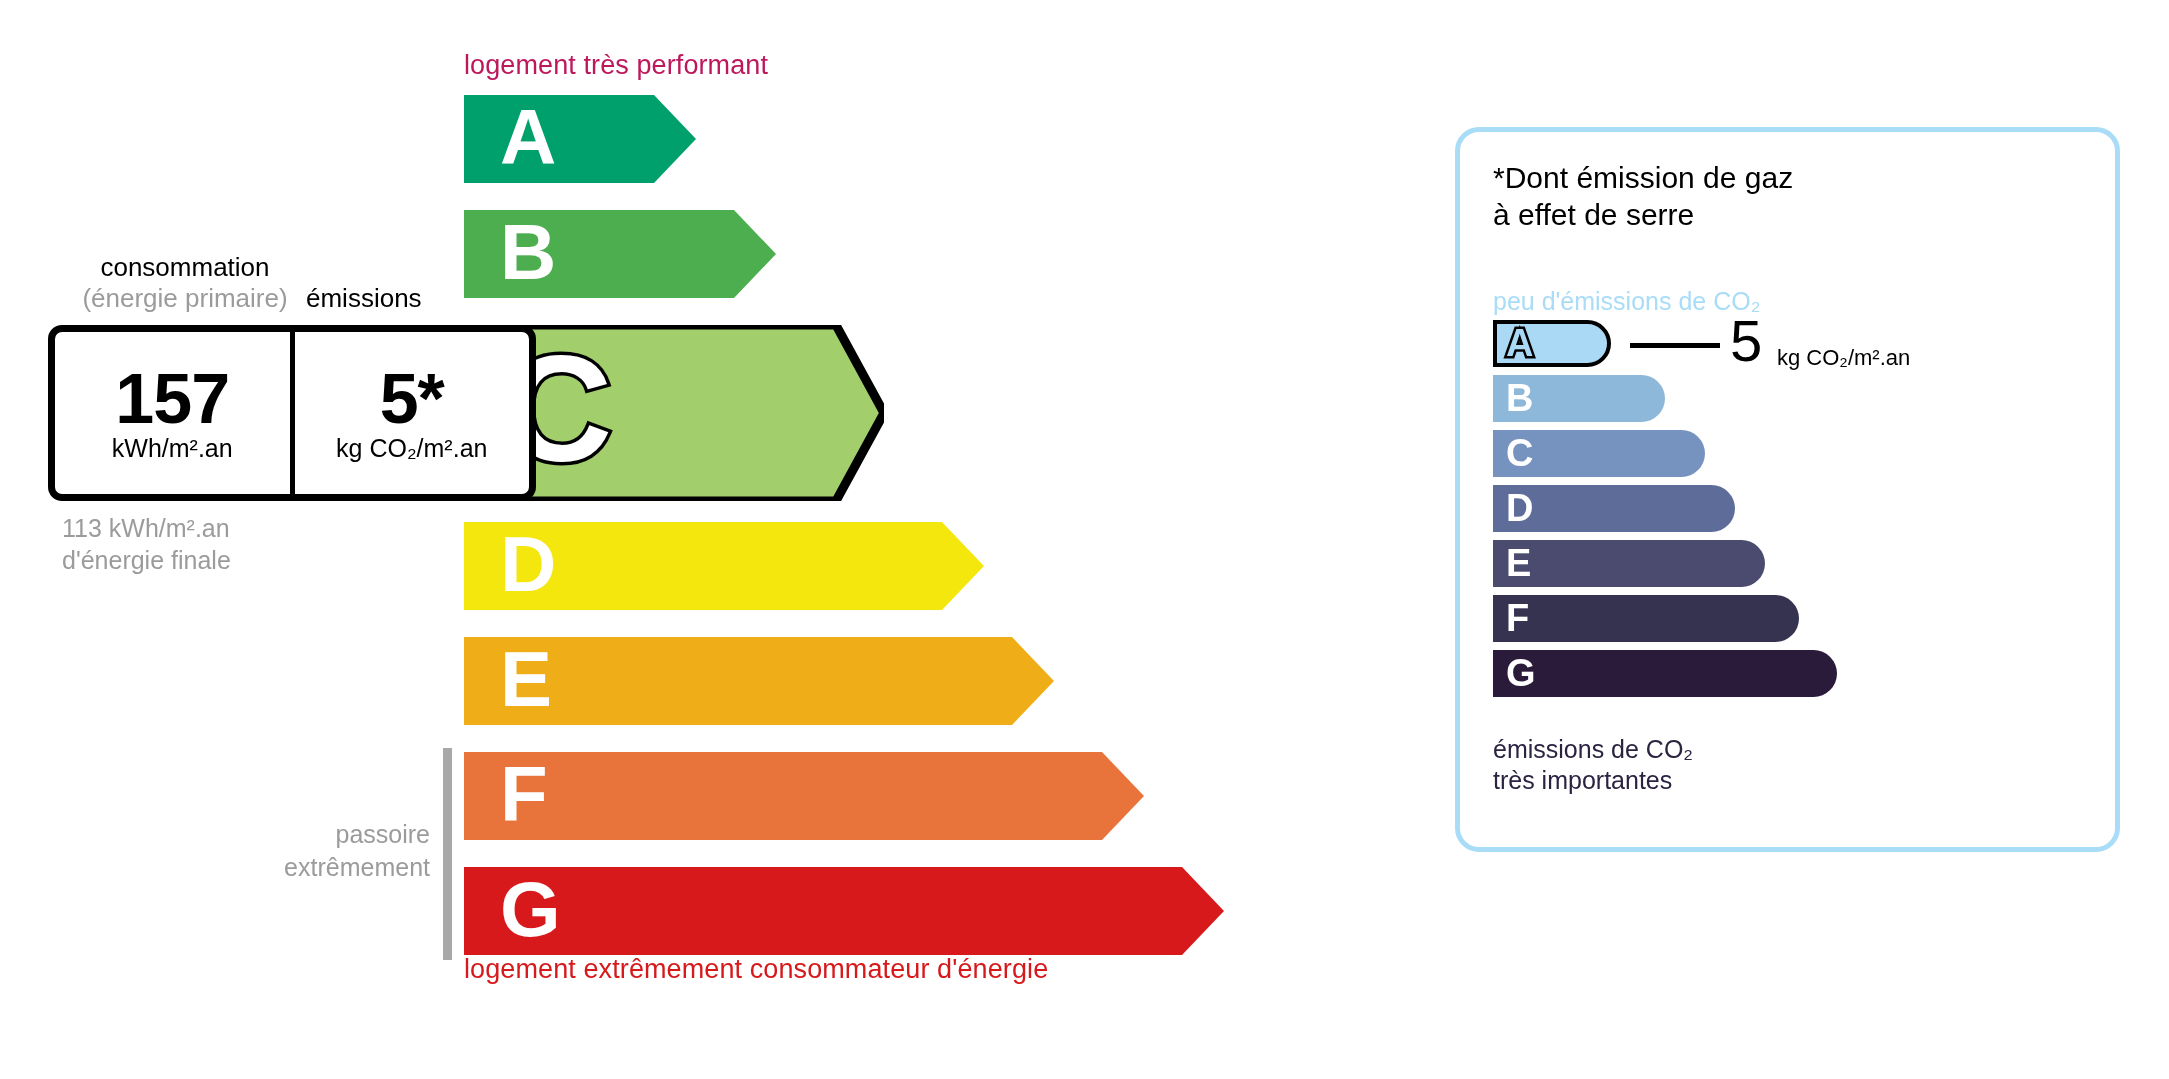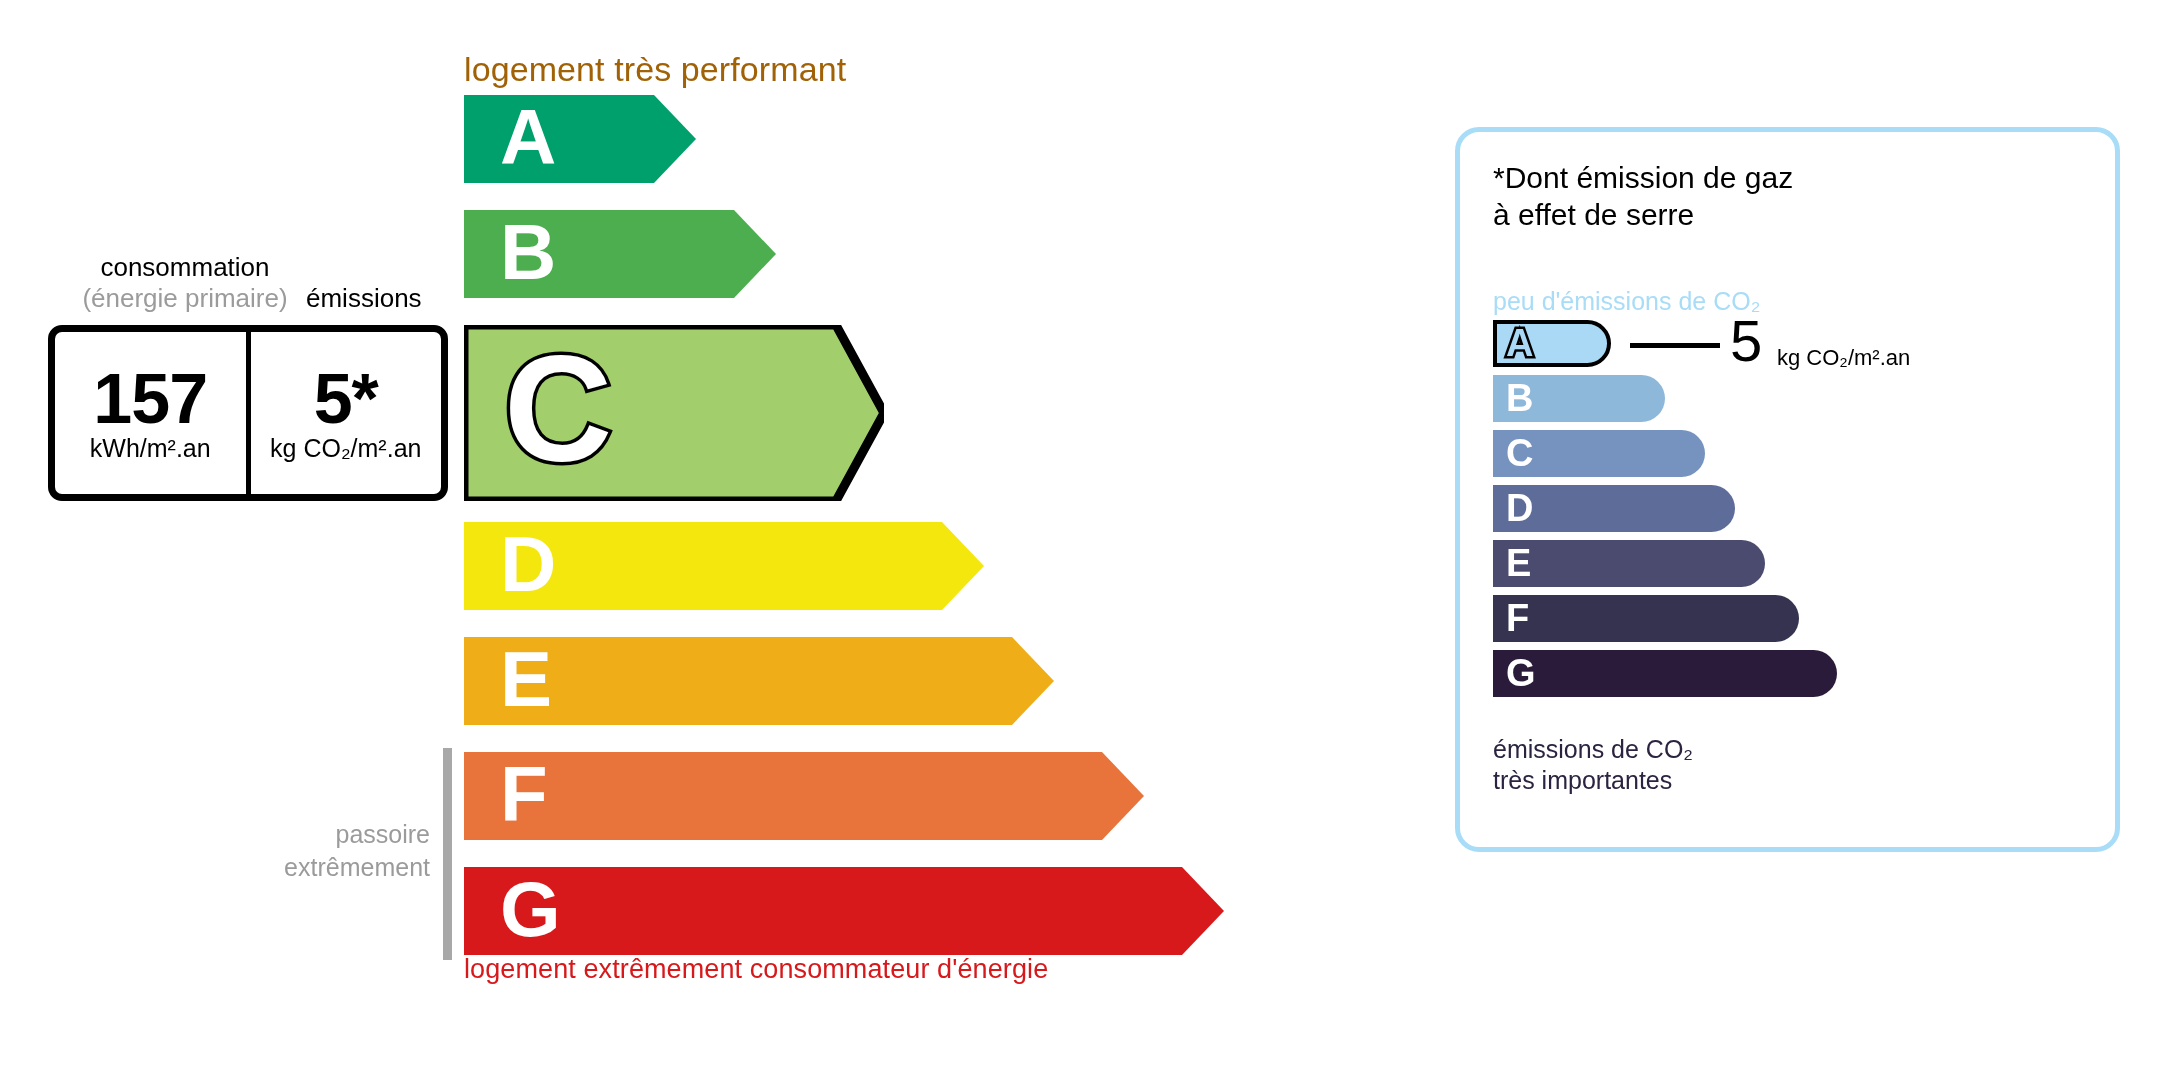--- a/index.html
+++ b/index.html
@@ -3,41 +3,41 @@
 <meta charset="utf-8">
 <style>
   html,body{margin:0;padding:0;background:#ffffff;}
   body{width:2169px;height:1079px;position:relative;overflow:hidden;
        font-family:"Liberation Sans","DejaVu Sans",sans-serif;
        -webkit-font-smoothing:antialiased;}
 
   
   #dpe-chart{position:absolute;left:0;top:0;width:1400px;height:1079px;}
 
-  .top-caption{position:absolute;left:464px;top:50px;font-size:34px;color:#a16207;letter-spacing:.1px;}
+  .top-caption{position:absolute;left:464px;top:50px;font-size:27px;color:#be185d;letter-spacing:.1px;}
   .bottom-caption{position:absolute;left:464px;top:954px;font-size:27px;color:#D7191C;letter-spacing:.1px;}
 
   .band{position:absolute;height:88px;}
   .band .shape{position:absolute;inset:0;}
   .band .letter{position:absolute;left:36px;top:50%;transform:translateY(-52%);
                 font-size:78px;font-weight:bold;color:#ffffff;line-height:1;}
 
   #band-A{left:464px;top:95px;width:232px;}
   #band-B{left:464px;top:210px;width:312px;}
   #band-C{left:464px;top:325px;width:420px;height:176px;}
   #band-D{left:464px;top:522px;width:520px;}
   #band-E{left:464px;top:637px;width:590px;}
   #band-F{left:464px;top:752px;width:680px;}
   #band-G{left:464px;top:867px;width:760px;}
 
   #band-C .letter{font-size:150px;left:40px;top:50%;transform:translateY(-53%);
      color:#ffffff;-webkit-text-stroke:7px #000;paint-order:stroke fill;}
 
   
-  #value-box{position:absolute;left:48px;top:325px;width:400px;height:176px;
+  #value-box{position:absolute;left:48px;top:325px;width:488px;height:176px;
              border:7px solid #000;border-radius:14px;background:#fff;
              box-sizing:border-box;display:flex;z-index:5;}
   .value-cell{flex:1;display:flex;flex-direction:column;align-items:center;justify-content:center;}
   .value-cell.first{border-right:5px solid #000;}
   .value-num{font-size:70px;font-weight:bold;color:#000;line-height:1;letter-spacing:-1px;}
   .value-unit{font-size:25px;color:#000;margin-top:0;}
 
   .hdr{position:absolute;font-size:26px;color:#000;}
   #hdr-conso{left:70px;top:252px;text-align:center;width:230px;}
   #hdr-conso .sub{color:#9b9b9b;display:block;}
@@ -144,20 +144,24 @@
     <div class="value-cell first">
       <div class="value-num">157</div>
       <div class="value-unit">kWh/m².an</div>
     </div>
     <div class="value-cell">
       <div class="value-num">5*</div>
       <div class="value-unit">kg CO₂/m².an</div>
     </div>
   </div>
 
+  <div id="final-energy">
+    <div>113 kWh/m².an</div>
+    <div>d'énergie finale</div>
+  </div>
 
   <div id="passoire-bar"></div>
   <div id="passoire-label">
     <div>passoire</div>
     <div>extrêmement</div>
   </div>
 </div>
 
 <div id="co2-panel">
 

